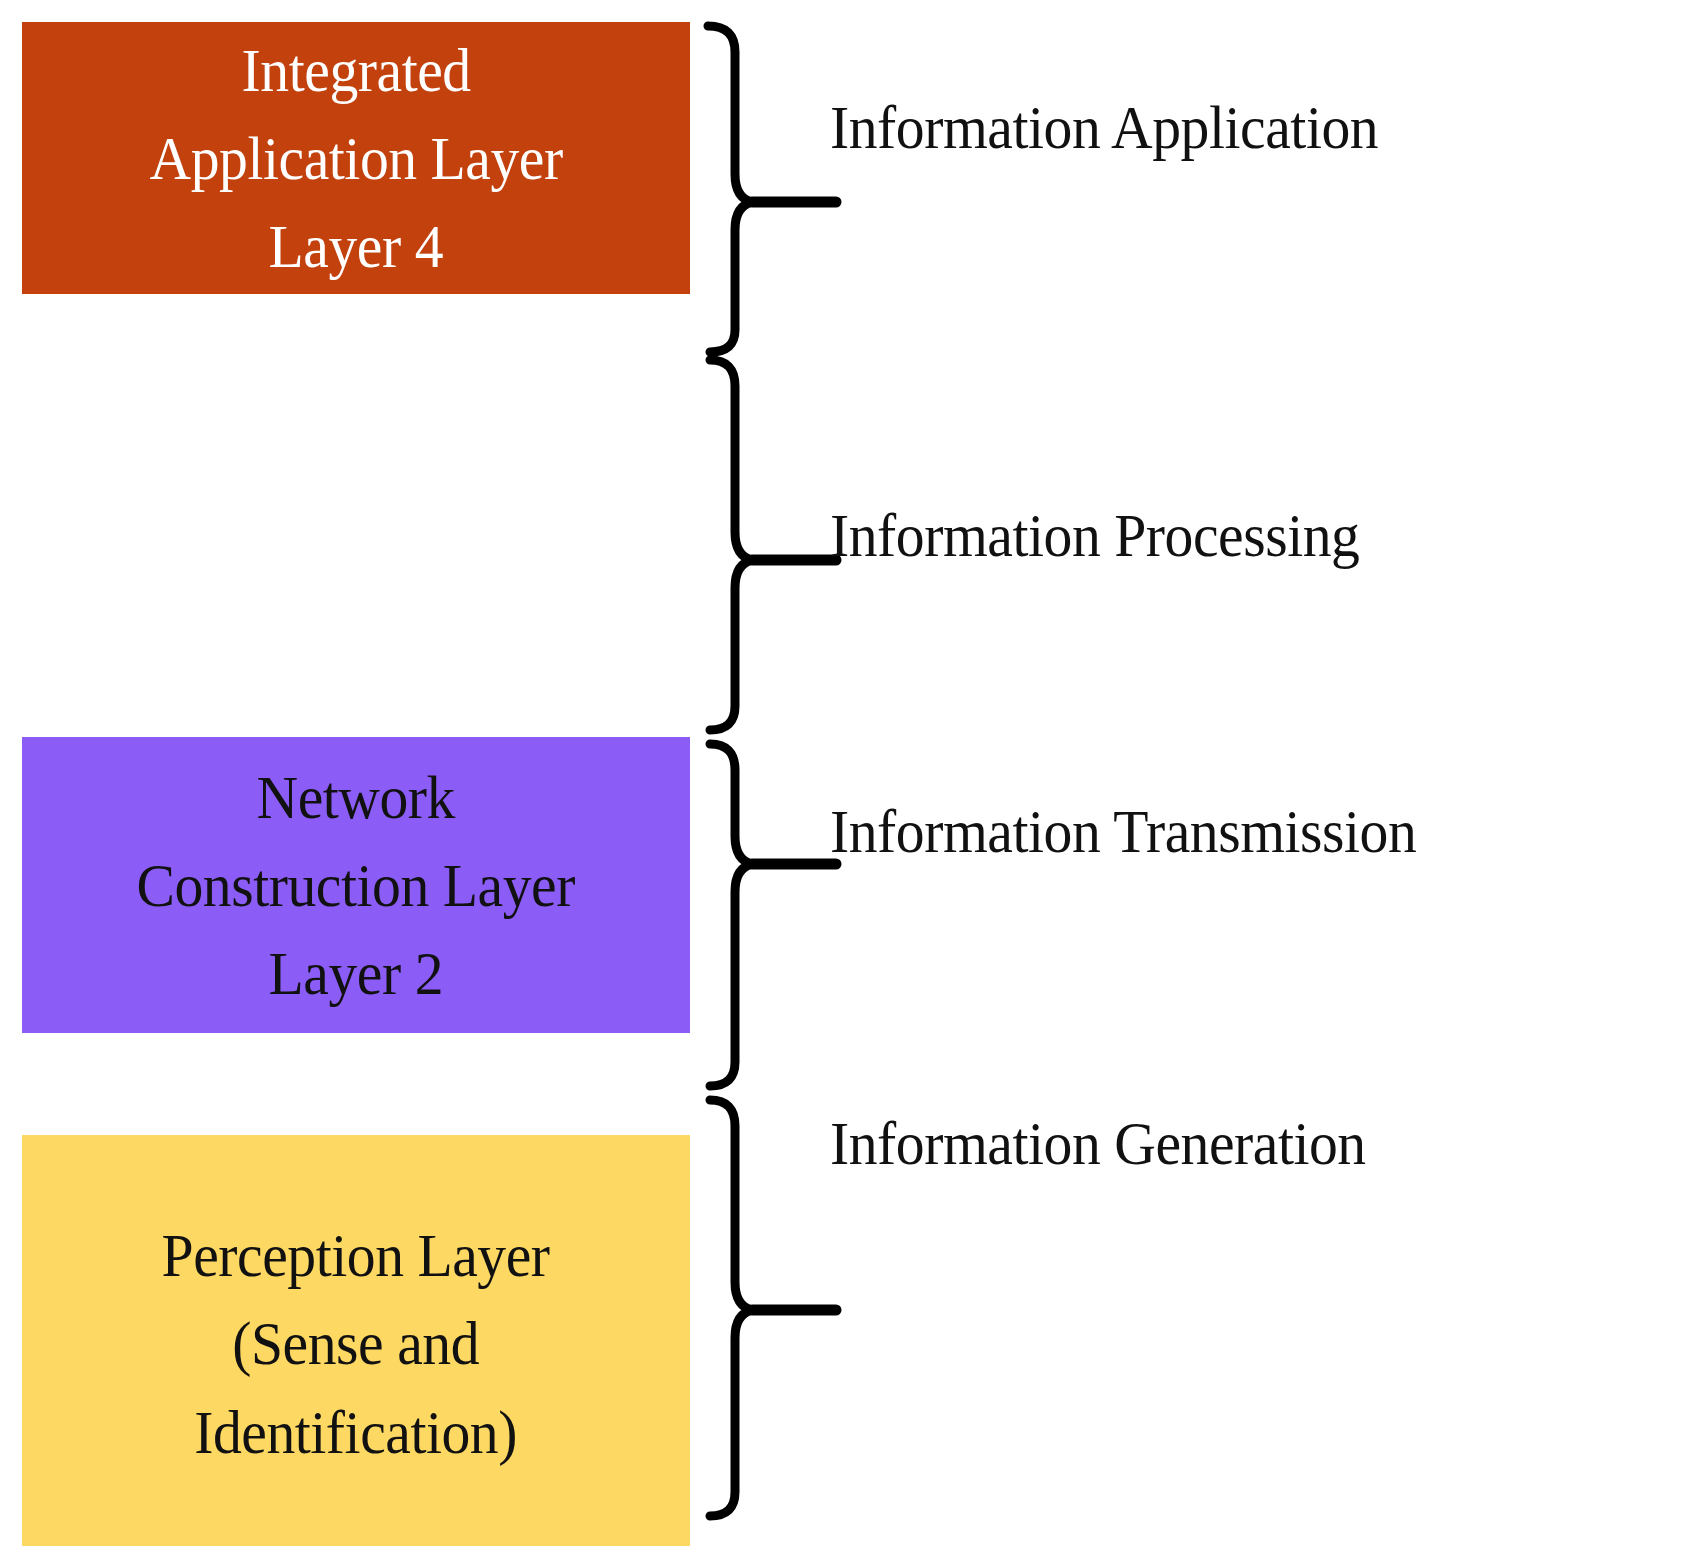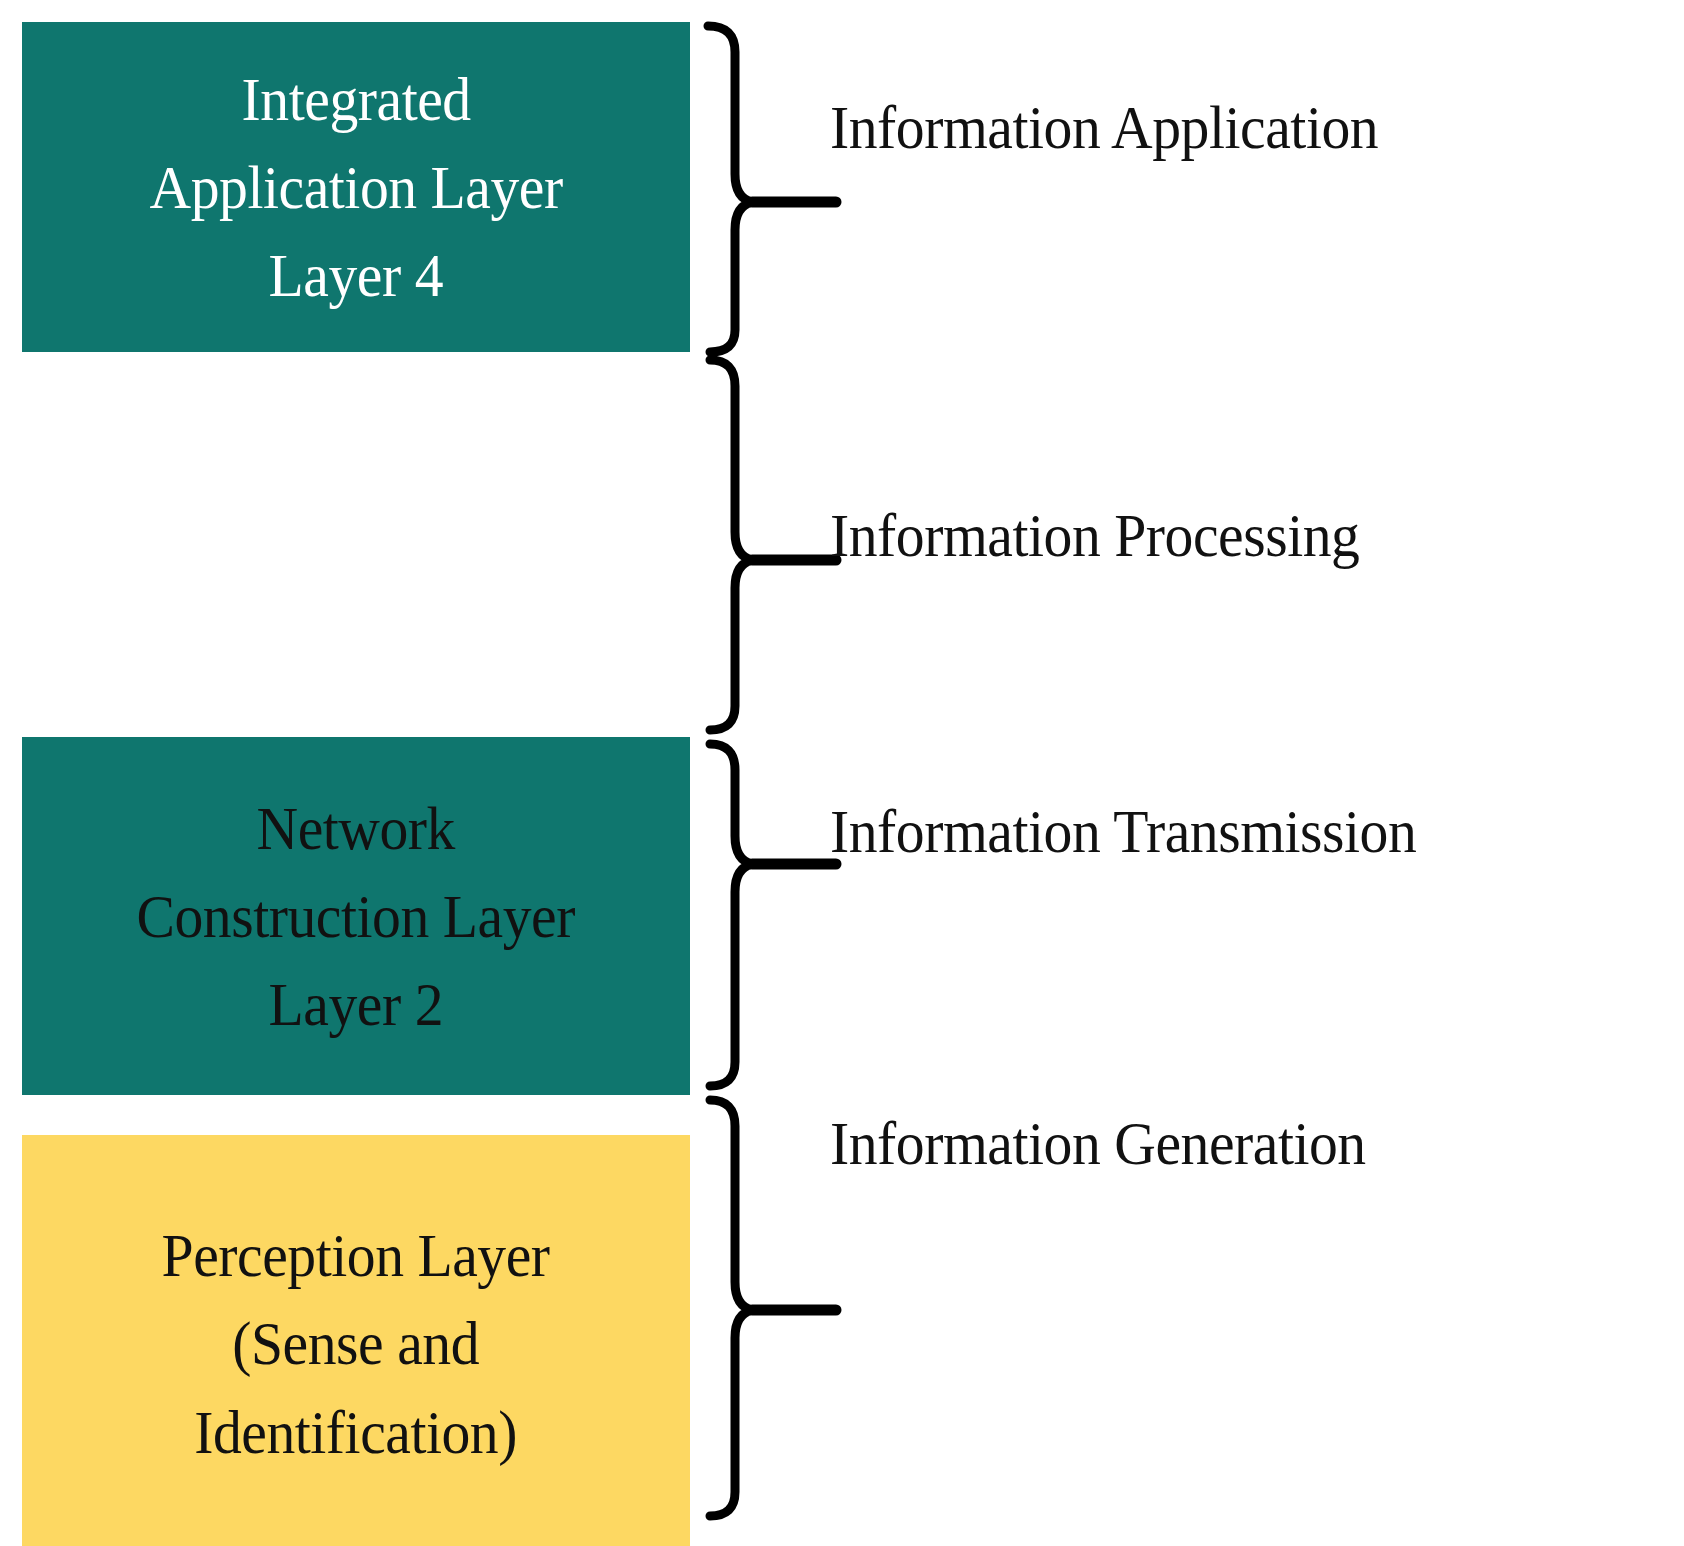--- a/index.html
+++ b/index.html
@@ -38,23 +38,23 @@
   }
   .layer-box .line {
     display: block;
     font-size: 62px;
     line-height: 1.42;
     letter-spacing: -0.5px;
     white-space: nowrap;
     transform: scaleX(0.93);
   }
 
-  #layer-4 { top: 0px;    height: 330px; background: #0f766e; color: #ffffff; }
+  #layer-4 { top: 0px;    height: 272px; background: #c2410c; color: #ffffff; }
   #layer-3 { top: 330px;  height: 385px; background: #a6ce89; color: #111111; }
-  #layer-2 { top: 715px;  height: 358px; background: #0f766e; color: #111111; }
+  #layer-2 { top: 715px;  height: 296px; background: #8b5cf6; color: #111111; }
   #layer-1 { top: 1073px; height: 417px; background: #fdd862; color: #111111; margin-top: 40px; }
 
   
   #braces {
     position: absolute;
     left: 690px;
     top: 0px;
     width: 220px;
     height: 1546px;
   }

